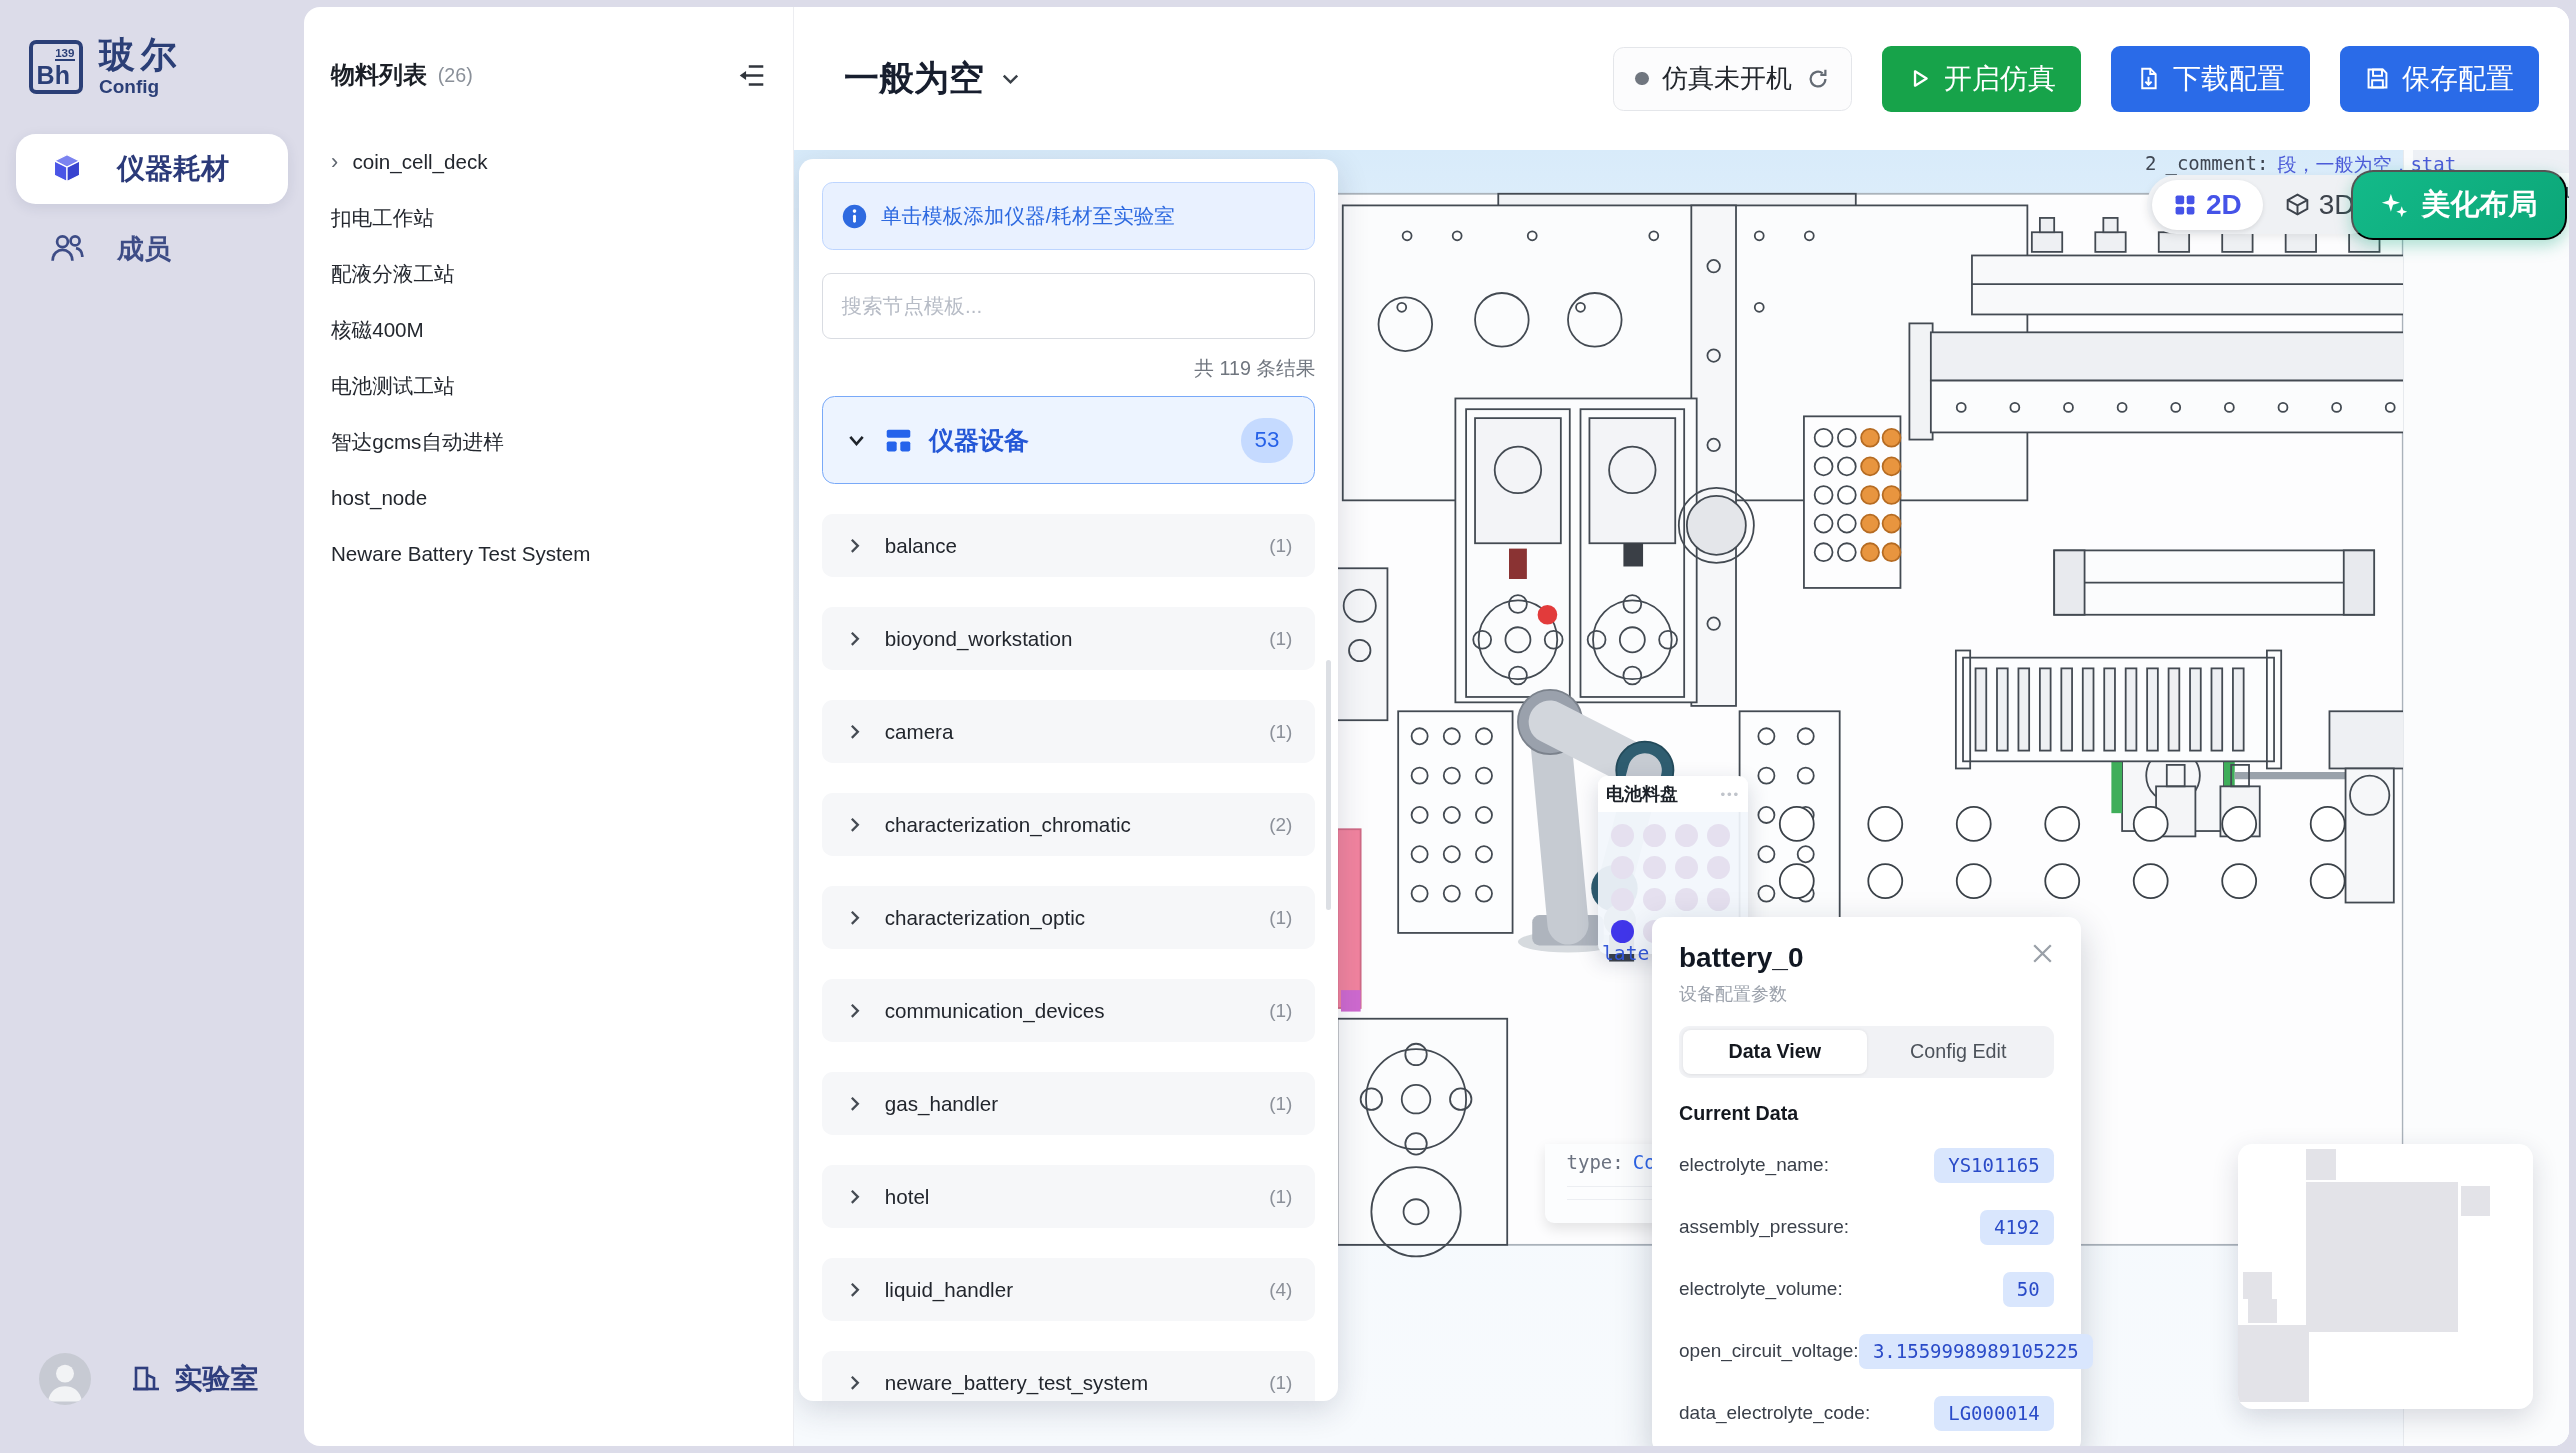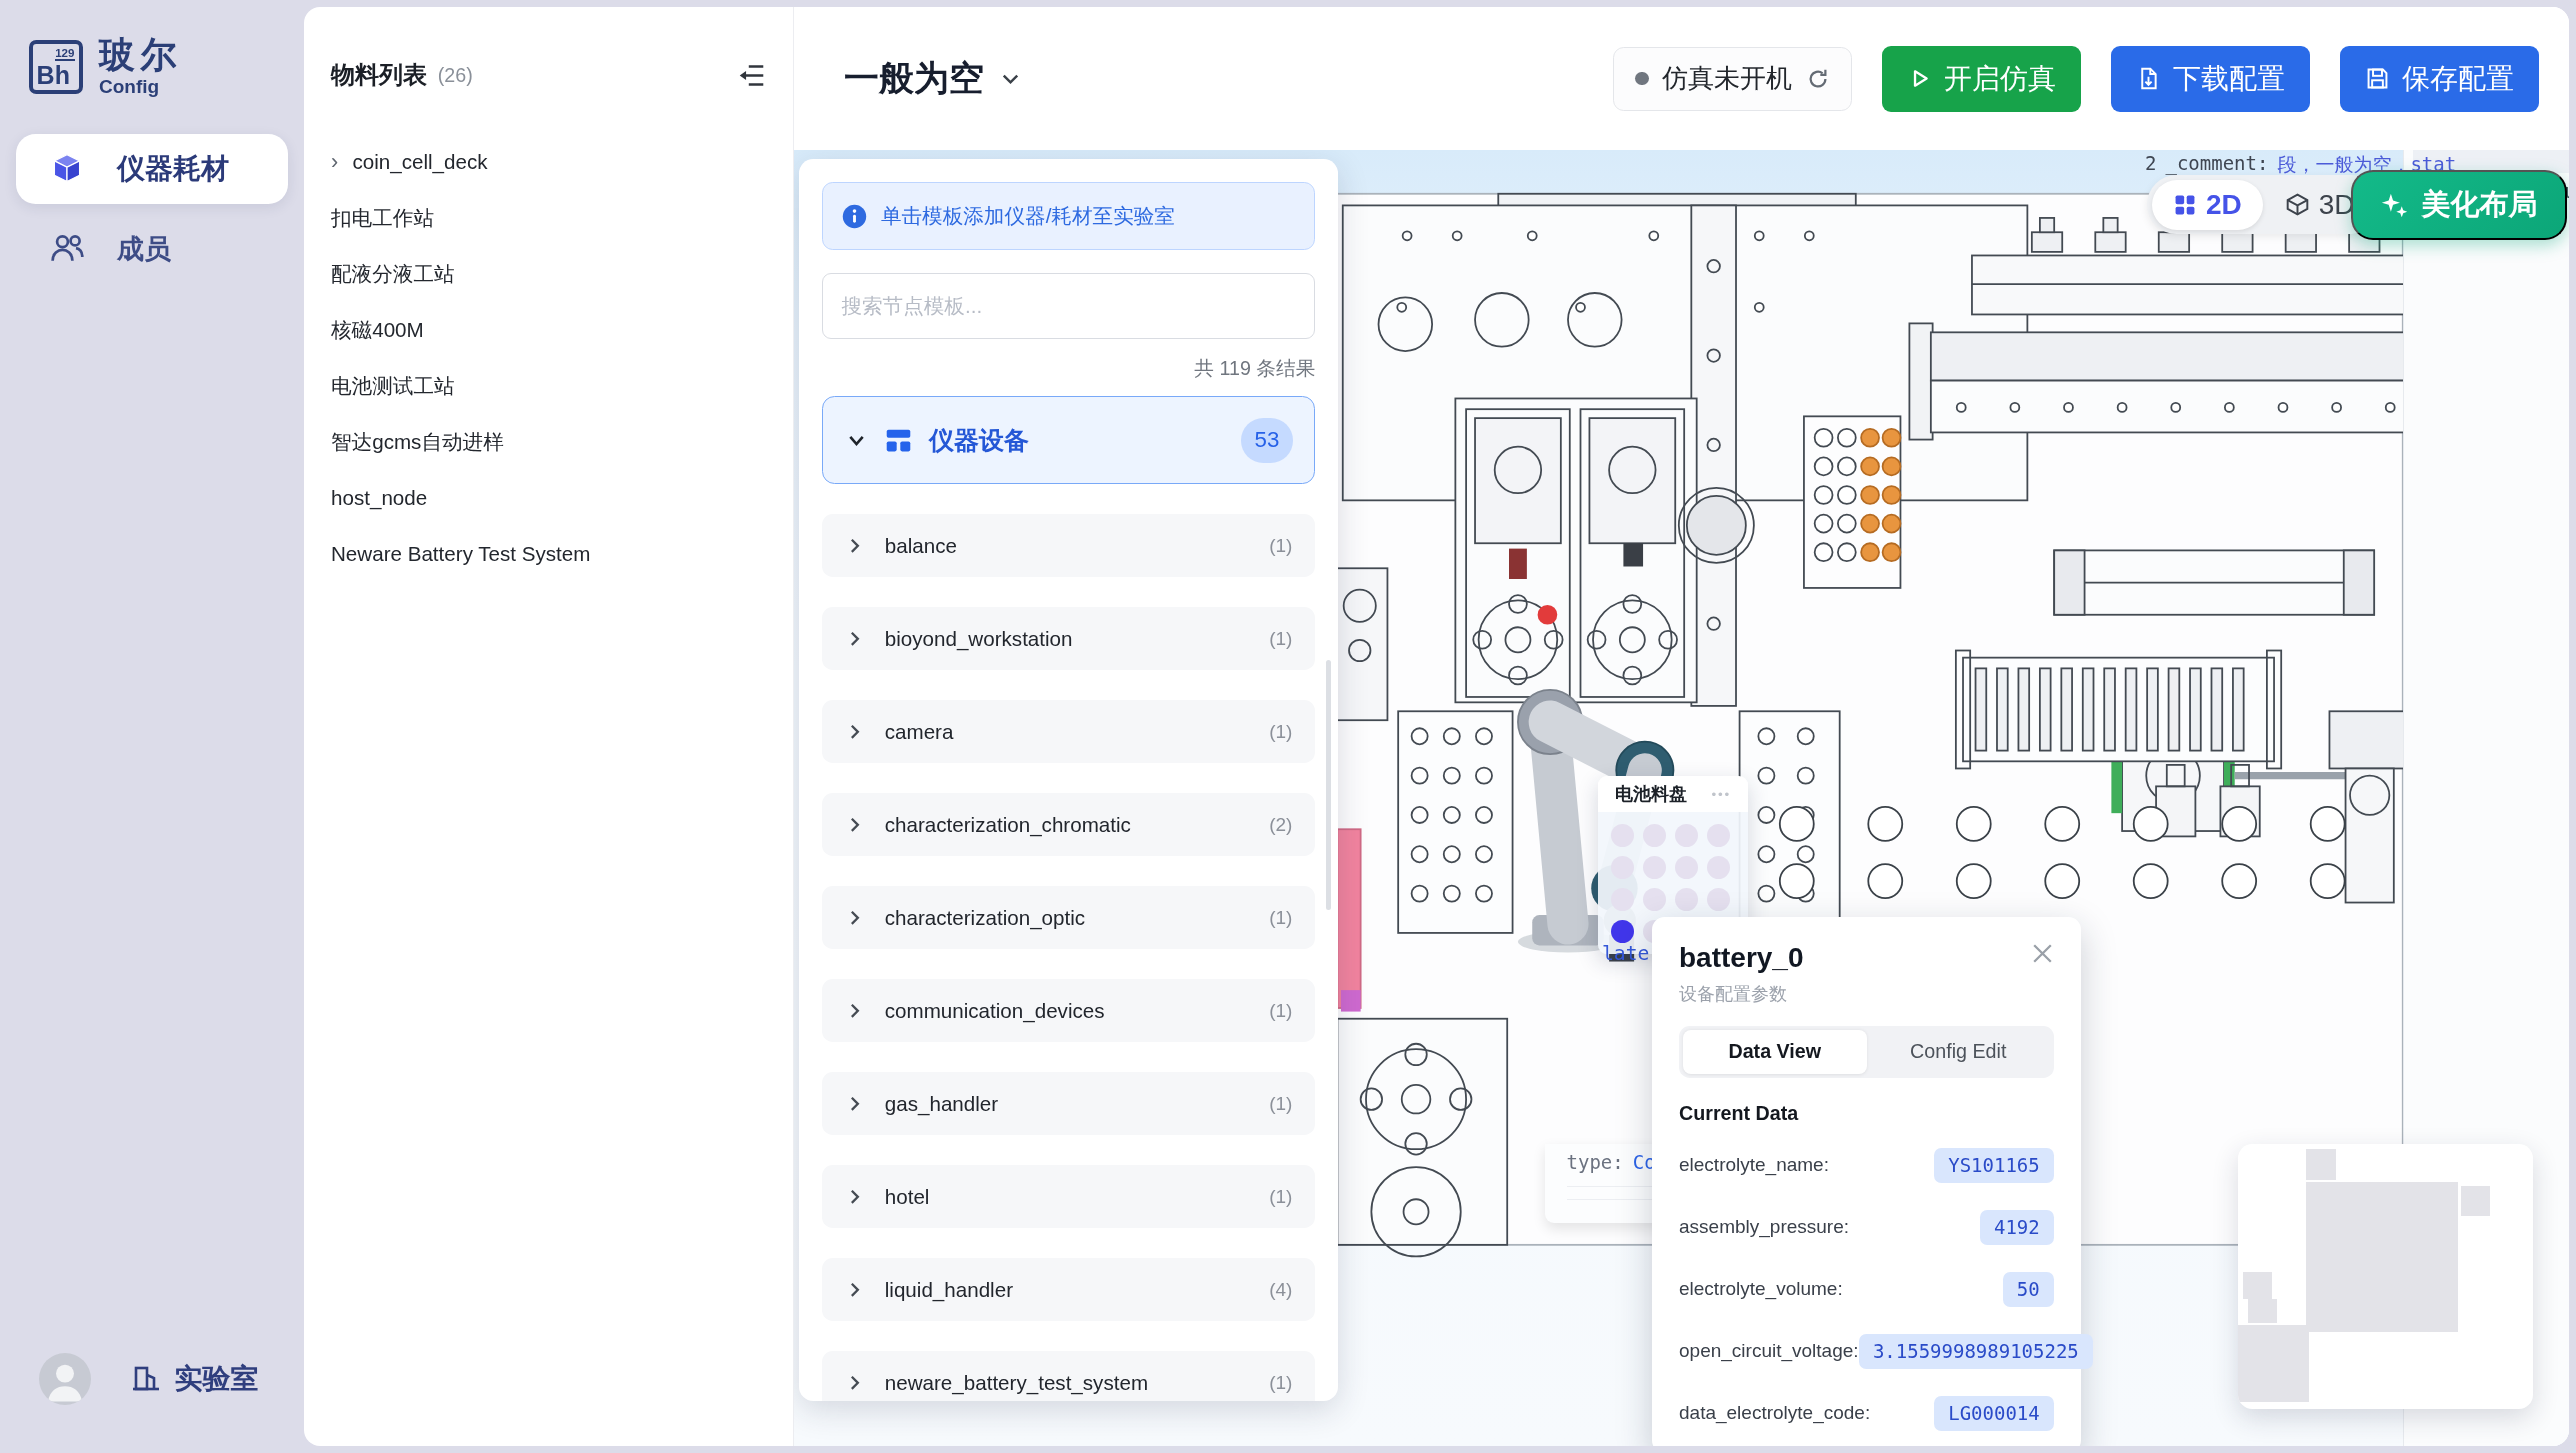--- a/index.html
+++ b/index.html
@@ -68,21 +68,21 @@
   .comment .l2 { color:#4b5bd8; margin:3.6px 0 0 9px; }
 
   .view-toggle { position:absolute; left:1353px; top:25px; height:59px; border-radius:29.5px; background:#eff1f4; box-shadow:0 2.7px 9px rgba(0,0,0,.08); display:flex; align-items:center; padding:4.5px; z-index:7; }
   .seg { height:50px; border-radius:25px; display:flex; align-items:center; gap:9px; padding:0 21.5px; font-size:28px; color:#3d434c; cursor:pointer; }
   .seg.active { background:#fff; color:#4553e8; font-weight:600; box-shadow:0 1.8px 5.4px rgba(0,0,0,.10); }
 
   .beautify { position:absolute; left:1557px; top:19.7px; height:70px; padding:0 27px; border-radius:22px; background:linear-gradient(135deg,#13ba89,#0ca678); color:#fff; display:flex; align-items:center; gap:12.5px; font-size:29px; font-weight:600; z-index:7; box-shadow:0 5.4px 16px rgba(16,170,125,.35); cursor:pointer; }
 
   
   .tray { position:absolute; left:804px; top:626px; width:150px; z-index:5; border-radius:9px; box-shadow:0 7.2px 21.5px rgba(30,40,70,.18); }
-  .tray-h { height:36px; background:#fff; border-radius:9px 9px 0 0; display:flex; align-items:center; padding:0 17px; }
+  .tray-h { height:36px; background:#fff; border-radius:9px 9px 0 0; display:flex; align-items:center; padding:0 8px; }
   .tray-h .t { font-size:18px; font-weight:bold; color:#1c2128; }
   .tray-h .dots { margin-left:auto; color:#c0c4cb; font-size:13.4px; letter-spacing:1.8px; cursor:pointer; }
   .tray-b { background:rgba(242,246,252,.93); border-radius:0 0 9px 9px; padding:11.6px 12.5px; display:grid; grid-template-columns:repeat(4,23px); gap:9px; }
   .tray-b i { width:23px; height:23px; border-radius:50%; background:#e5e0ef; cursor:pointer; }
   .tray-b i.sel { background:#4136ea; }
   .plate-frag { position:absolute; left:808px; top:792px; font-size:19.7px; color:#3457d8; z-index:5; }
 
   .type-strip { position:absolute; left:751px; top:994px; width:297px; height:79px; background:#fcfdfe; border-radius:0 0 9px 9px; box-shadow:0 5.4px 12.5px rgba(0,0,0,.10); z-index:5; padding:7.2px 0 0 21.5px; font-size:19px; }
   .type-strip .row { display:flex; gap:9px; align-items:center; }
   .type-strip .k { color:#6b7280; }
@@ -122,21 +122,21 @@
   .scrollhint { position:absolute; right:7.2px; top:501px; width:5.4px; height:250px; border-radius:2.7px; background:#dcdfe4; }
 
   svg { display:block; }
 </style>
 </head>
 <body>
 
 <aside class="sidebar">
   <div class="logo-row">
     <div class="logo-box">
-      <span class="num">129</span>
+      <span class="num">139</span>
       <span class="bh">Bh</span>
     </div>
     <div class="logo-name">
       <span class="cn">玻尔</span>
       <span class="en">Config</span>
     </div>
   </div>
 
   <nav class="nav">
     <div class="nav-item active">

